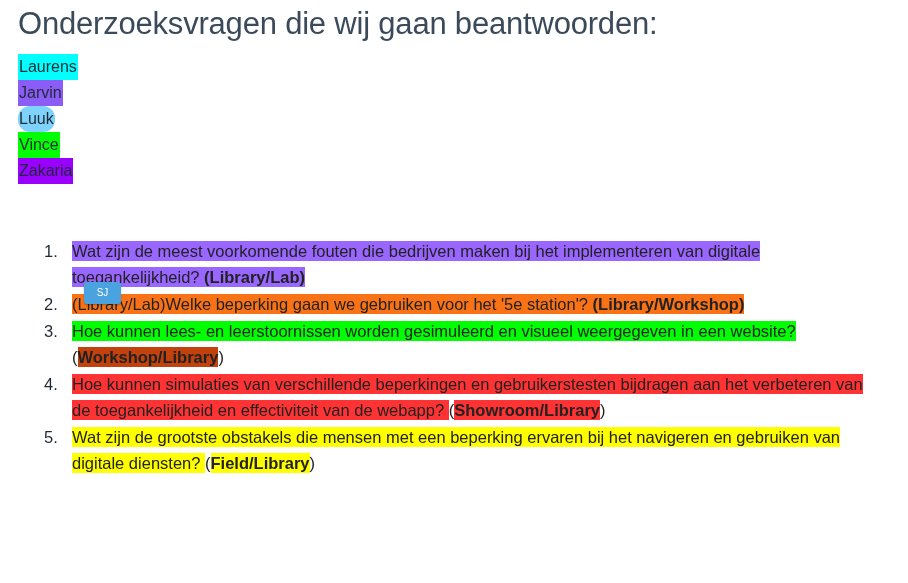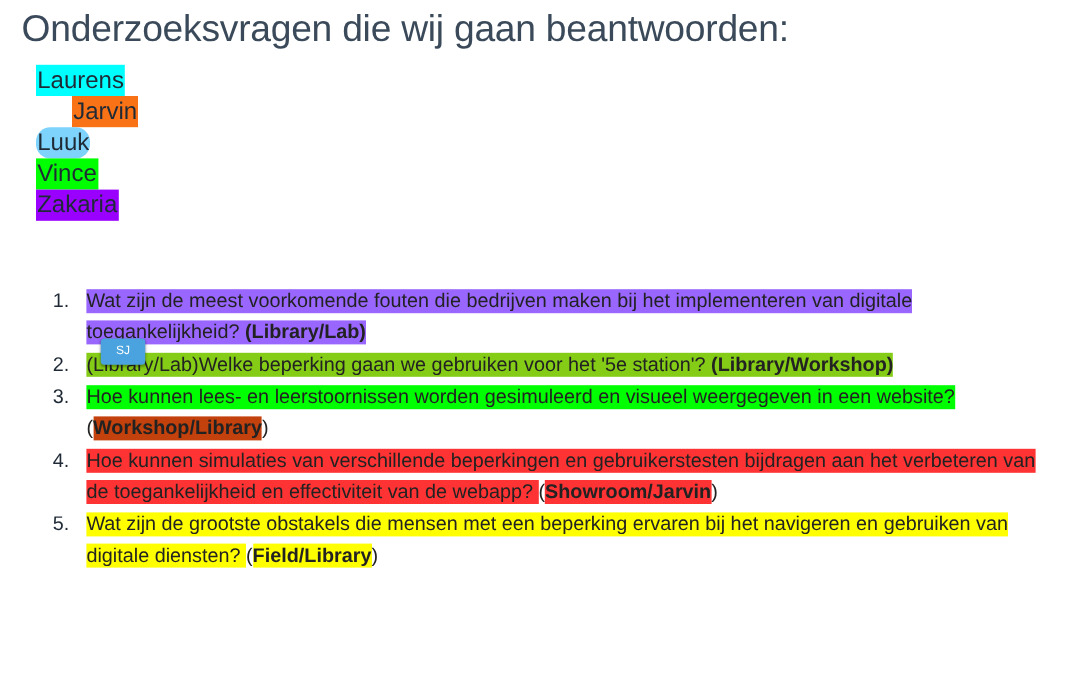--- a/index.html
+++ b/index.html
@@ -28,23 +28,23 @@
     top: 4px;
     font-size: 31px;
     line-height: 40px;
     color: #3b4a5a;
     font-weight: 400;
     letter-spacing: -0.2px;
     white-space: nowrap;
   }
   .names {
     position: absolute;
-    left: 30px;
+    left: 18px;
     top: 54px;
-    font-size: 20px;
+    font-size: 16px;
     line-height: 26px;
   }
   .names .name {
     display: block;
     width: fit-content;
     padding: 0 1px;
     color: #1f2a36;
   }
   .questions {
     position: absolute;
@@ -97,46 +97,46 @@
 </style>
 </head>
 <body>
 
 <div class="page">
 
   <div class="title">Onderzoeksvragen die wij gaan beantwoorden:</div>
 
   <div class="names">
     <span class="name hl" style="background:#00ffff;">Laurens</span>
-    <span class="name hl" style="background:#f97316;margin-left:30px;">Jarvin</span>
+    <span class="name hl" style="background:#8b5cf6;">Jarvin</span>
     <span class="name hl" style="background:#7dd3fc;border-radius:12px;">Luuk</span>
     <span class="name hl" style="background:#00ff00;">Vince</span>
     <span class="name hl" style="background:#9900ff;">Zakaria</span>
   </div>
 
   <div class="questions">
 
     <div class="q-row">
       <div class="q-num">1.</div>
       <div class="q-body"><span class="hl" style="background:#9966ff;"><span>Wat zijn de meest voorkomende fouten die bedrijven maken bij het implementeren van digitale toegankelijkheid? </span><span class="tag-bold">(</span><span class="tag-bold">Library/Lab</span><span class="tag-bold">)</span></span></div>
     </div>
 
     <div class="q-row">
       <div class="q-num">2.</div>
-      <div class="q-body"><span class="hl" style="background:#84cc16;"><span>(Library/Lab)Welke beperking gaan we gebruiken voor het '5e station'? </span><span class="tag-bold">(</span><span class="tag-bold">Library/Workshop</span><span class="tag-bold">)</span></span></div>
+      <div class="q-body"><span class="hl" style="background:#f97316;"><span>(Library/Lab)Welke beperking gaan we gebruiken voor het '5e station'? </span><span class="tag-bold">(</span><span class="tag-bold">Library/Workshop</span><span class="tag-bold">)</span></span></div>
     </div>
 
     <div class="q-row">
       <div class="q-num">3.</div>
       <div class="q-body"><span class="hl" style="background:#00ff00;"><span>Hoe kunnen lees- en leerstoornissen worden gesimuleerd en visueel weergegeven in een website? </span></span><span>(</span><span class="hl tag-bold" style="background:#c2410c;">Workshop/Library</span><span>)</span></div>
     </div>
 
     <div class="q-row">
       <div class="q-num">4.</div>
-      <div class="q-body"><span class="hl" style="background:#ff3333;"><span>Hoe kunnen simulaties van verschillende beperkingen en gebruikerstesten bijdragen aan het verbeteren van de toegankelijkheid en effectiviteit van de webapp? </span></span><span>(</span><span class="hl tag-bold" style="background:#ff3333;">Showroom/Jarvin</span><span>)</span></div>
+      <div class="q-body"><span class="hl" style="background:#ff3333;"><span>Hoe kunnen simulaties van verschillende beperkingen en gebruikerstesten bijdragen aan het verbeteren van de toegankelijkheid en effectiviteit van de webapp? </span></span><span>(</span><span class="hl tag-bold" style="background:#ff3333;">Showroom/Library</span><span>)</span></div>
     </div>
 
     <div class="q-row">
       <div class="q-num">5.</div>
       <div class="q-body"><span class="hl" style="background:#ffff00;"><span>Wat zijn de grootste obstakels die mensen met een beperking ervaren bij het navigeren en gebruiken van digitale diensten? </span></span><span>(</span><span class="hl tag-bold" style="background:#ffff00;">Field/Library</span><span>)</span></div>
     </div>
 
   </div>
 
   <div class="comment-marker">SJ</div>

